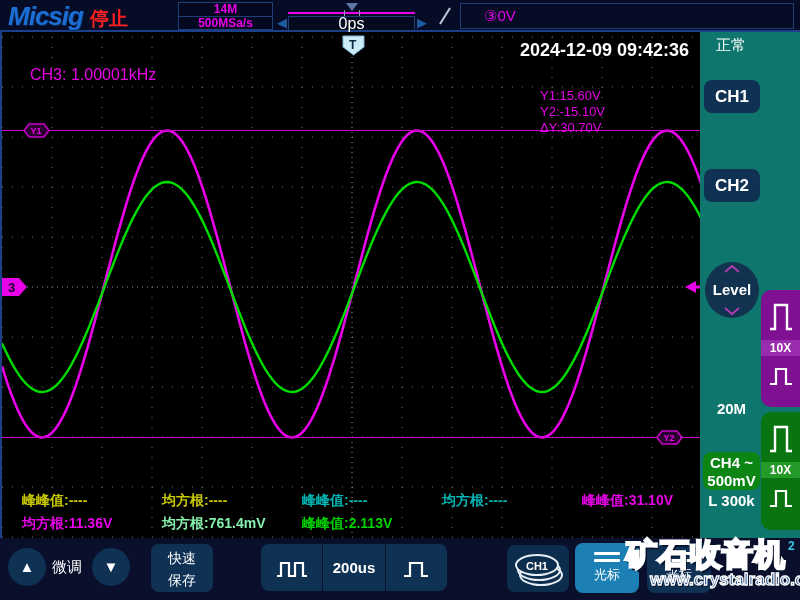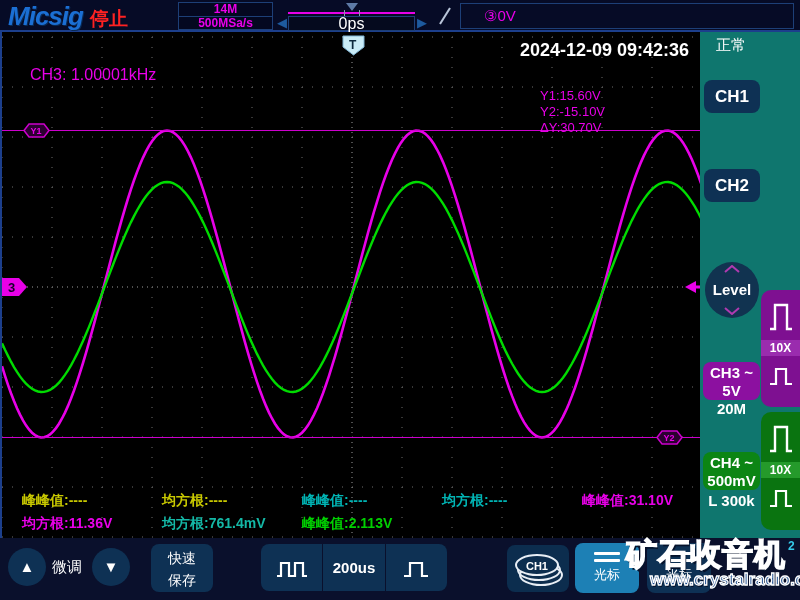--- a/index.html
+++ b/index.html
@@ -56,21 +56,21 @@
   .oval{position:absolute;border:2px solid #e8eef5;border-radius:50%;}
   .oval-top{left:8px;top:9px;width:44px;height:22px;background:#0c2d4e;color:#fff;font-size:11px;font-weight:bold;text-align:center;line-height:20px;}
   .menu-btn{top:5px;width:64px;height:50px;border-radius:8px;color:#fff;text-align:center;}
   .menu-btn .bars{margin:9px auto 3px auto;width:26px;}
   .menu-btn .bars div{height:3px;background:#fff;margin-bottom:4px;border-radius:1px;}
   .menu-btn .lbl{font-size:13px;}
   .menu-active{background:#1d80b5;}
   .menu-idle{background:#0e3154;}
 
   
-  .wm-title{left:626px;top:534px;font-size:31px;font-weight:normal;letter-spacing:1px;color:#ffffff;
+  .wm-title{left:626px;top:534px;font-size:31px;font-weight:bold;letter-spacing:1px;color:#ffffff;
     -webkit-text-stroke:2.5px #ffffff;text-shadow:2px 3px 0 #05122b;white-space:nowrap;}
   .wm-url{left:650px;top:570px;font-size:17px;font-weight:bold;color:#1a4a8c;
     -webkit-text-stroke:1.3px #ffffff;text-shadow:1px 2px 0 #05122b;white-space:nowrap;}
   .wm-sup{left:788px;top:539px;font-size:12px;font-weight:bold;color:#35c8e8;}
 </style>
 </head>
 <body>
 
 <div class="screen">
 
@@ -147,21 +147,21 @@
     </div>
     <div id="meas1" class="abs meas-row" style="top:460px;">
         <span style="left: 20px; color: rgb(200, 200, 0);">峰峰值:----</span>
         <span style="left: 160px; color: rgb(200, 200, 0);">均方根:----</span>
         <span style="left: 300px; color: rgb(0, 180, 180);">峰峰值:----</span>
         <span style="left: 440px; color: rgb(0, 180, 180);">均方根:----</span>
         <span style="left: 580px; color: rgb(232, 0, 232);">峰峰值:31.10V</span>
       </div>
     <div id="meas2" class="abs meas-row" style="top:483px;">
         <span style="left: 20px; color: rgb(232, 0, 232);">均方根:11.36V</span>
-        <span style="left: 160px; color: #14b8a6;">均方根:761.4mV</span>
+        <span style="left: 160px; color: #86efac;">均方根:761.4mV</span>
         <span style="left: 300px; color: rgb(0, 208, 0);">峰峰值:2.113V</span>
       </div>
   </div>
 
   <div class="sidebar">
     <div class="abs mode-label">正常</div>
     <div class="abs side-btn" style="top:48px;">CH1</div>
     <div class="abs side-btn" style="top:137px;">CH2</div>
 
     <div class="abs level-knob">
@@ -175,24 +175,20 @@
     </div>
 
     <div class="abs probe-panel" id="panel3" style="top: 258px; height: 117px; background: rgb(126, 16, 145);">
       <svg style="top:10px;" width="26" height="32">
           <path d="M2,29 h5 v-24 h12 v24 h5" fill="none" stroke="#fff" stroke-width="2.4"></path>
         </svg>
       <div class="band" id="band3" style="top: 50px; background: rgb(154, 44, 174);">10X</div>
       <svg style="top:73px;" width="26" height="24">
           <path d="M2,21 h6 v-15 h10 v15 h6" fill="none" stroke="#fff" stroke-width="2.2"></path>
         </svg>
-    </div>
-    <div class="abs ch-btn" id="ch3btn" style="top: 330px; background: rgb(140, 16, 160);">
-      <div>CH3 ~</div>
-      <div>5V</div>
     </div>
     <div class="abs bw-label" style="top:368px;">20M</div>
 
     <div class="abs probe-panel" id="panel4" style="top: 380px; height: 118px; background: rgb(10, 116, 16);">
       <svg style="top:10px;" width="26" height="32">
           <path d="M2,29 h5 v-24 h12 v24 h5" fill="none" stroke="#fff" stroke-width="2.4"></path>
         </svg>
       <div class="band" id="band4" style="top: 50px; background: rgb(37, 154, 43);">10X</div>
       <svg style="top:73px;" width="26" height="24">
           <path d="M2,21 h6 v-15 h10 v15 h6" fill="none" stroke="#fff" stroke-width="2.2"></path>

